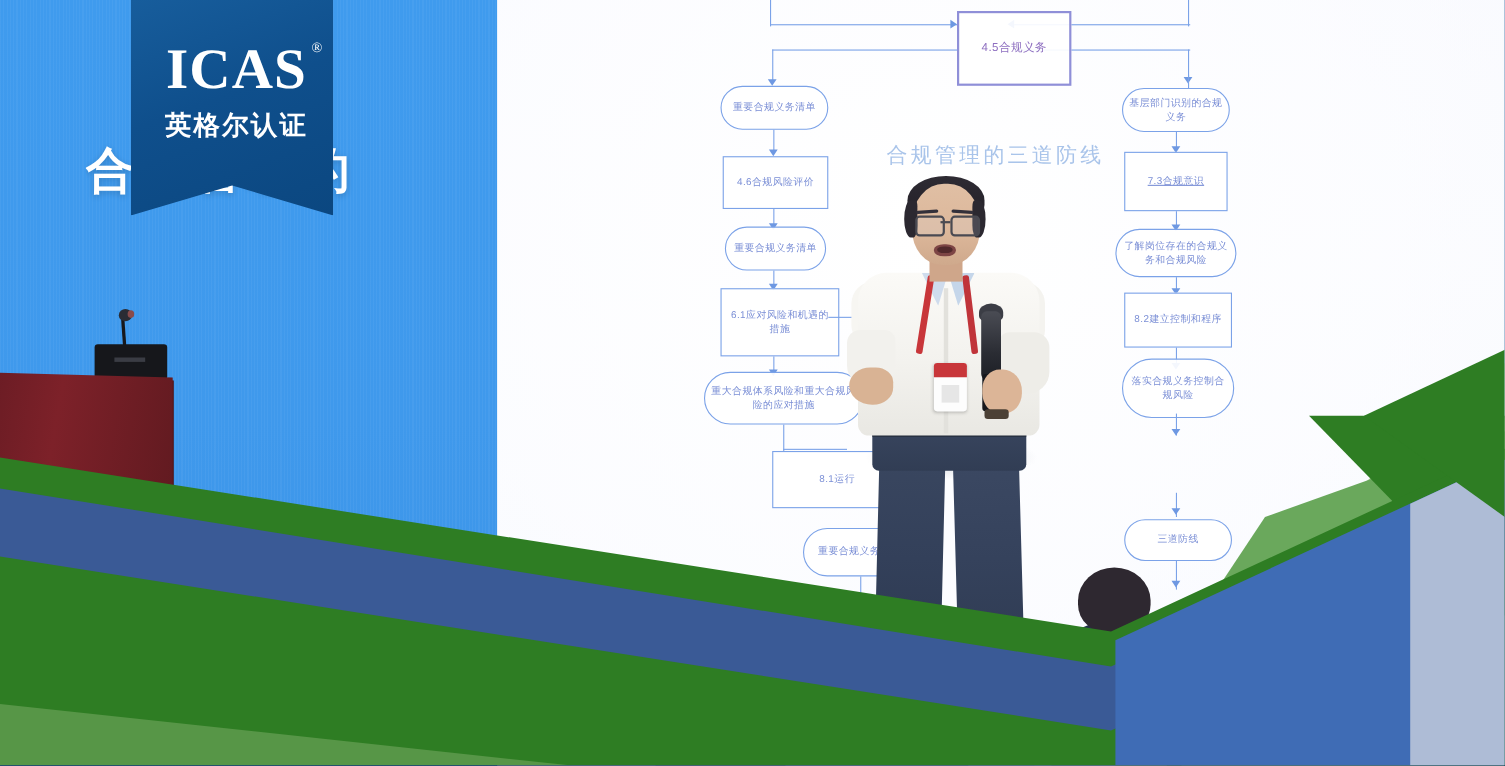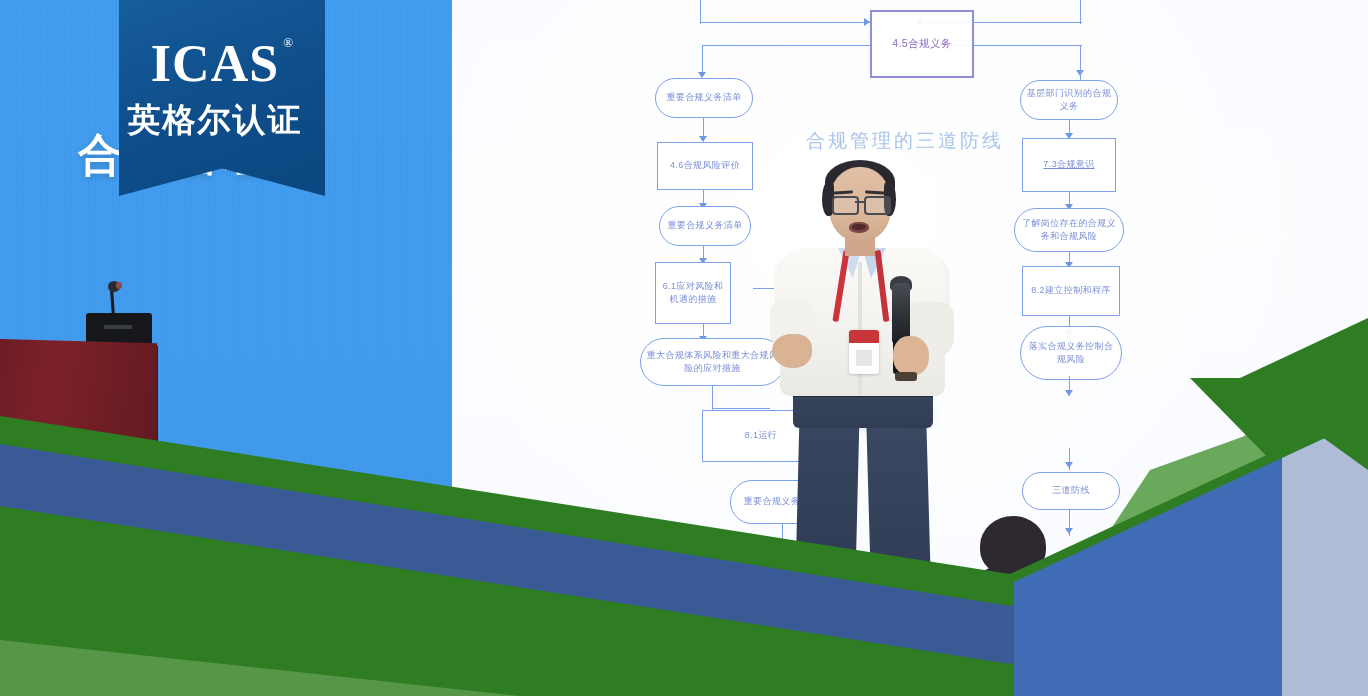--- a/index.html
+++ b/index.html
@@ -209,36 +209,35 @@
   
   .band{position:absolute;left:0;top:0;width:1368px;height:696px;pointer-events:none;}
   .band svg{display:block;}
 
   
   .badge{
     position:absolute;left:119px;top:0;width:184px;height:196px;
     background:linear-gradient(160deg,#175d9c 0%,#0f4f8c 45%,#0b4780 100%);
     clip-path:polygon(0 0,100% 0,100% 100%,50% 86%,0 100%);
     box-shadow:0 6px 18px rgba(0,0,0,.28);
-    padding-left:22px;
   }
   .badge-inner{
     position:absolute;left:0;top:0;width:192px;height:196px;
     display:flex;flex-direction:column;align-items:center;justify-content:flex-start;
     padding-top:38px;box-sizing:border-box;
   }
   .badge-icas{
     position:relative;color:#fff;font-family:"Liberation Serif","DejaVu Serif",serif;
     font-size:52px;font-weight:700;letter-spacing:1px;line-height:1;
   }
   .badge-r{
     position:absolute;right:-15px;top:-2px;font-size:13px;font-weight:400;
   }
   .badge-cn{
-    margin-top:8px;color:#fff;font-size:33px;letter-spacing:2px;font-weight:700;
+    margin-top:8px;color:#fff;font-size:24px;letter-spacing:2px;font-weight:700;
   }
 
   
   .left-title-top{
     position:absolute;left:78px;top:126px;width:290px;height:62px;
     color:#ffffff;font-size:44px;font-weight:700;letter-spacing:5px;
     white-space:nowrap;overflow:hidden;
     text-shadow:0 2px 6px rgba(0,0,0,.18);
   }
   .left-title-bot{
@@ -281,21 +280,21 @@
     <div class="arrow" style="left:247px;top:136px;"></div>
 
     <div class="node" style="left:205px;top:142px;width:96px;height:48px;">4.6合规风险评价</div>
     <div class="line v" style="left:251px;top:190px;height:18px;"></div>
     <div class="arrow" style="left:247px;top:203px;"></div>
 
     <div class="node rounded" style="left:207px;top:206px;width:92px;height:40px;">重要合规义务清单</div>
     <div class="line v" style="left:251px;top:246px;height:16px;"></div>
     <div class="arrow" style="left:247px;top:258px;"></div>
 
-    <div class="node" style="left:203px;top:262px;width:76px;height:62px;">6.1应对风险和机遇的措施</div>
+    <div class="node" style="left:203px;top:262px;width:108px;height:62px;">6.1应对风险和机遇的措施</div>
     <div class="line h" style="left:301px;top:288px;width:60px;"></div>
     <div class="line v" style="left:251px;top:324px;height:16px;"></div>
     <div class="arrow" style="left:247px;top:336px;"></div>
 
     <div class="node rounded" style="left:188px;top:338px;width:145px;height:48px;">重大合规体系风险和重大合规风险的应对措施</div>
     <div class="line v" style="left:260px;top:386px;height:24px;"></div>
     <div class="line h" style="left:260px;top:408px;width:58px;"></div>
 
     <div class="node" style="left:250px;top:410px;width:118px;height:52px;">8.1运行</div>
 

